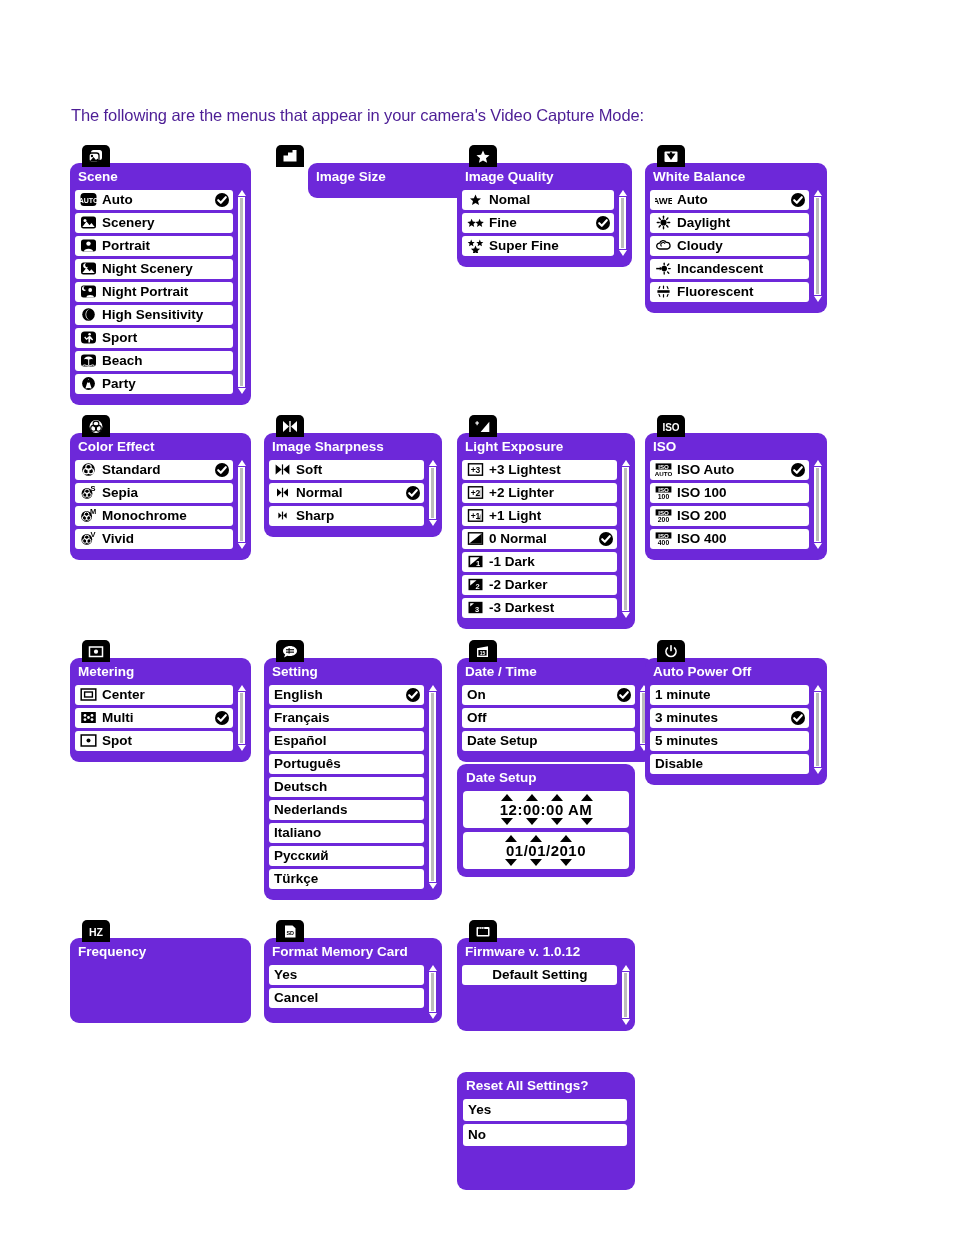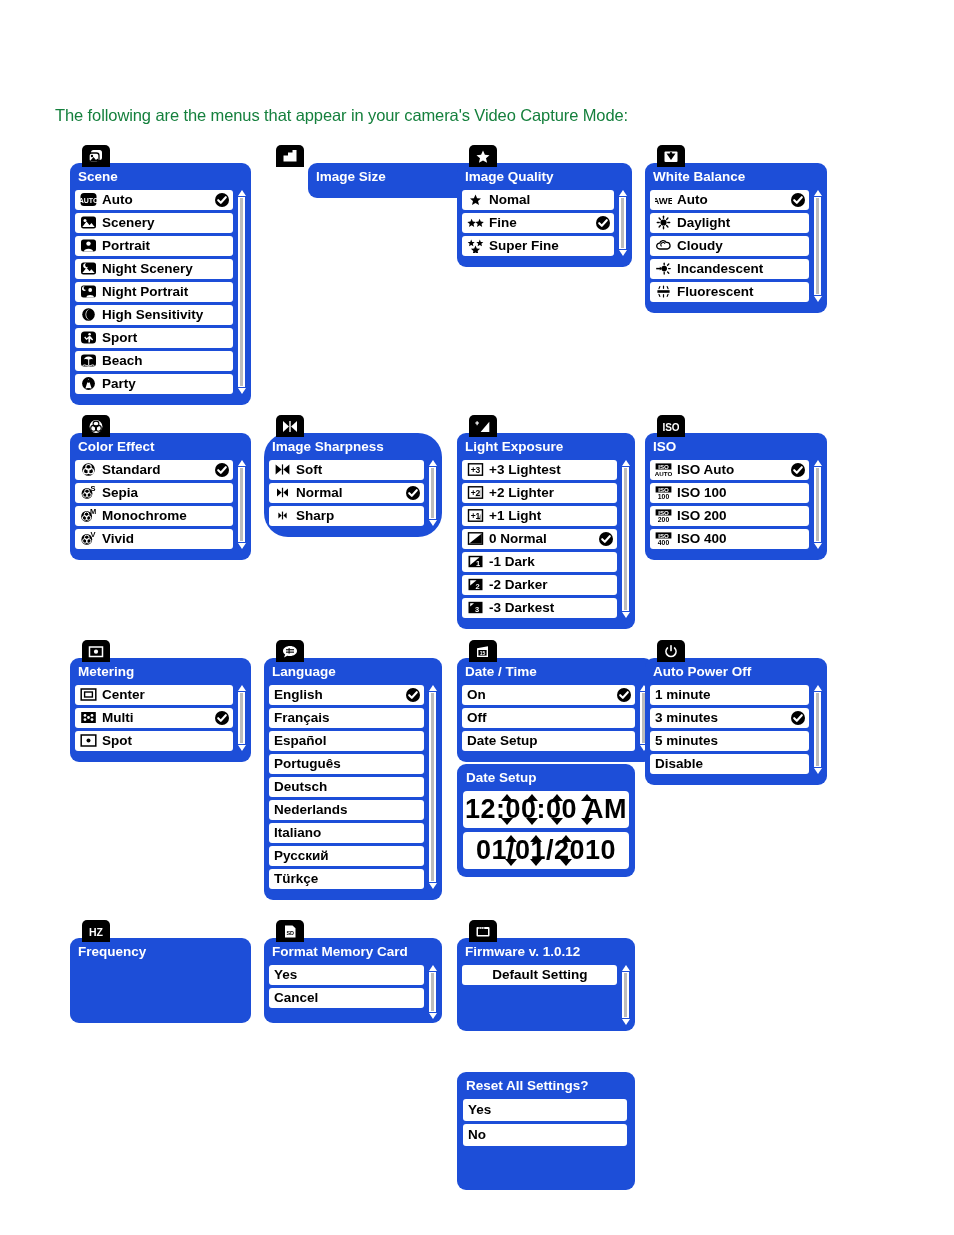--- a/index.html
+++ b/index.html
@@ -10,24 +10,24 @@
   body {
     width: 954px;
     height: 1235px;
     position: relative;
     font-family: "Liberation Sans", sans-serif;
     -webkit-font-smoothing: antialiased;
   }
 
   #intro-text {
     position: absolute;
-    left: 55px;
+    left: 71px;
     top: 106px;
     font-size: 16.5px;
-    color: #15803d;
+    color: #4c1d95;
     letter-spacing: -0.1px;
     white-space: nowrap;
   }
 
   
   .panel {
     position: absolute;
   }
   .tab {
     position: absolute;
@@ -46,21 +46,21 @@
     width: 16px;
     height: 15px;
     background: #fff;
     display: block;
     position: relative;
   }
   .body {
     position: absolute;
     top: 18px;
     left: 0;
-    background: #1d4ed8;
+    background: #6d28d9;
     border-radius: 9px;
     padding: 4px 5px 8px 5px;
     box-sizing: border-box;
   }
   .title {
     color: #fff;
     font-size: 13.5px;
     font-weight: bold;
     padding: 3px 2px 5px 3px;
     line-height: 1.1;
@@ -157,21 +157,21 @@
     border-radius: 4px;
     height: 37px;
     margin-bottom: 4px;
     display: flex;
     align-items: center;
     justify-content: center;
     position: relative;
   }
   .spin-row:last-child { margin-bottom: 0; }
   .spin-val {
-    font-size: 27px;
+    font-size: 15px;
     font-weight: bold;
     letter-spacing: 0.5px;
     color: #000;
     line-height: 1;
     position: relative;
     z-index: 1;
   }
   .spin-arrows { position: absolute; left: 0; right: 0; top: 0; bottom: 0; }
   .spin-arrows b {
     position: absolute;
@@ -557,21 +557,21 @@
 <div class="panel" style="left:264px; top:415px;">
   <div class="tab">
     <span class="ico" style="background:none">
       <svg viewBox="0 0 16 15" width="16" height="15">
           <path d="M1 2 L7 7.5 L1 13 Z" fill="#fff"></path>
           <path d="M15 2 L9 7.5 L15 13 Z" fill="#fff"></path>
           <rect x="7.3" y="2" width="1.4" height="11" fill="#fff"></rect>
         </svg>
     </span>
   </div>
-  <div class="body" style="width:178px;border-radius:24px;">
+  <div class="body" style="width:178px;">
     <div class="title">Image Sharpness</div>
     <div class="rows">
       <div class="row">
         <span class="icon-box">
             <svg viewBox="0 0 17 15" width="17" height="15">
               <path d="M1.6 2.4 L7.6 7.5 L1.6 12.6 Z" fill="#000"></path>
               <path d="M15.4 2.4 L9.4 7.5 L15.4 12.6 Z" fill="#000"></path>
               <rect x="7.9" y="2.4" width="1.2" height="10.2" fill="#000"></rect>
             </svg>
           </span>
@@ -845,21 +845,21 @@
     <span class="ico" style="background:none">
       <svg viewBox="0 0 16 15" width="16" height="15">
           <path d="M8 2 C11.9 2 15 4.2 15 7 C15 9.8 11.9 12 8 12 C7 12 6.1 11.9 5.3 11.7 L2 13.5 L3.2 10.6 C1.8 9.7 1 8.4 1 7 C1 4.2 4.1 2 8 2Z" fill="#fff"></path>
           <rect x="4" y="5.2" width="8" height="1.1" fill="#000"></rect>
           <rect x="4" y="7.6" width="8" height="1.1" fill="#000"></rect>
           <rect x="6.6" y="4" width="1" height="5.6" fill="#000"></rect>
         </svg>
     </span>
   </div>
   <div class="body" style="width:178px;">
-    <div class="title">Language</div>
+    <div class="title">Setting</div>
     <div class="rows">
       <div class="row">
         <span class="lbl">English</span>
         <span class="check">
             <svg viewBox="0 0 14 14" width="14" height="14">
               <circle cx="7" cy="7" r="7" fill="#000"></circle>
               <path d="M3.2 7.2 L5.8 9.8 L10.8 4.2" stroke="#fff" stroke-width="2.1" fill="none" stroke-linecap="round" stroke-linejoin="round"></path>
             </svg>
           </span>
       </div>

